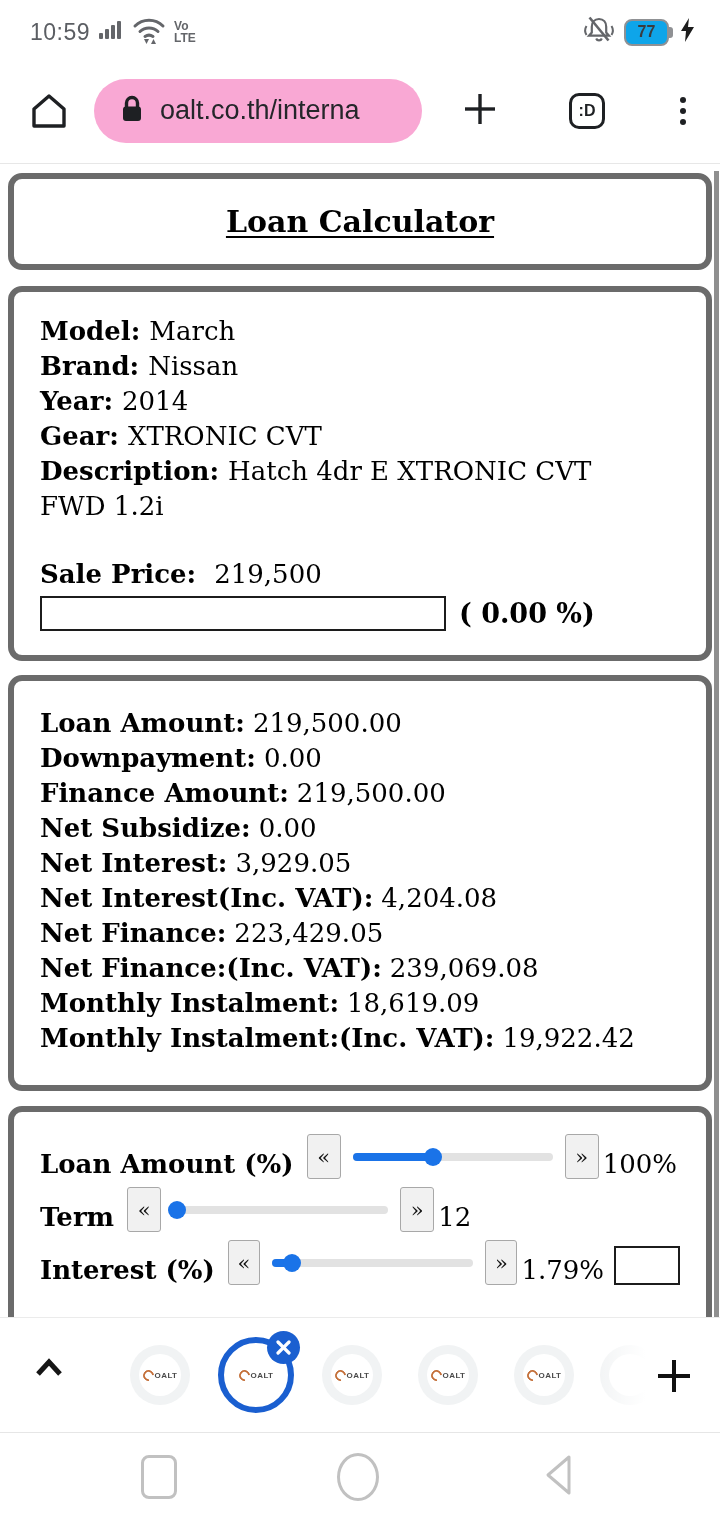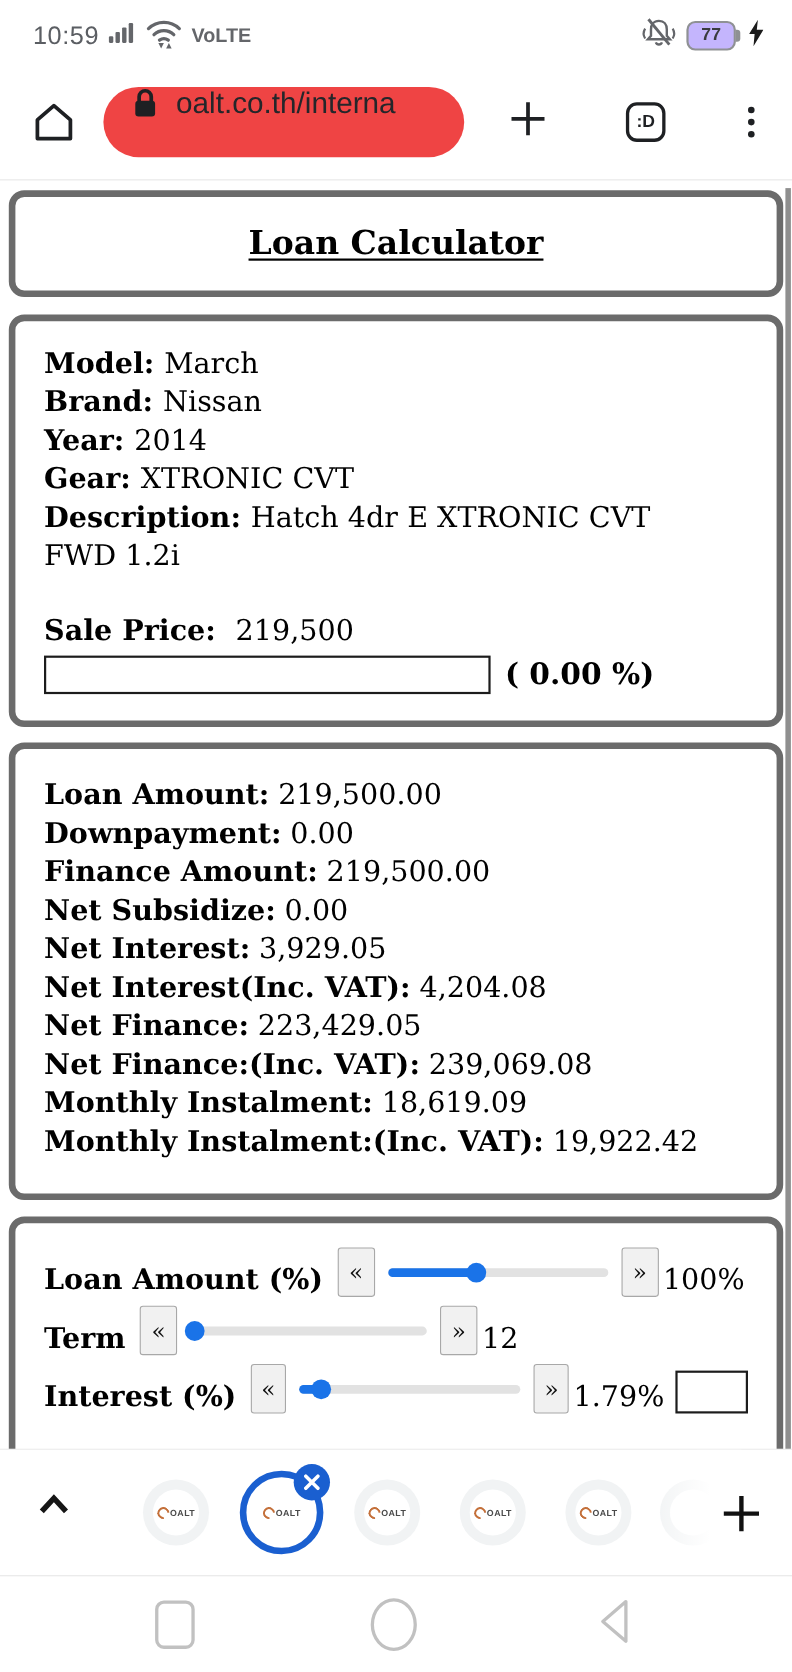--- a/index.html
+++ b/index.html
@@ -5,34 +5,34 @@
   * { box-sizing: border-box; margin: 0; padding: 0; }
   html,body { width:720px; height:1520px; }
   body { position:relative; overflow:hidden; background:#fff;
          font-family:"Liberation Sans", sans-serif; }
 
   
   .status-bar { position:absolute; top:0; left:0; right:0; height:58px;
     display:flex; justify-content:space-between; align-items:center; padding:6px 26px 0 30px; }
   .sb-left, .sb-right { display:flex; align-items:center; gap:8px; }
   .sb-time { font-size:23px; color:#5b5e63; letter-spacing:.5px; }
-  .volte { display:flex; flex-direction:row; line-height:12px; color:#64666a;
-           font-size:18px; font-weight:bold; }
+  .volte { display:flex; flex-direction:column; line-height:12px; color:#64666a;
+           font-size:12px; font-weight:bold; }
   .battery { display:flex; align-items:center; }
   .battery-body { width:45px; height:27px; border:2.5px solid #8f9194; border-radius:8px;
-    background:#c4b5fd; display:flex; align-items:center; justify-content:center;
+    background:#0ea5e9; display:flex; align-items:center; justify-content:center;
     font-size:16px; font-weight:bold; color:#3a3c3f; }
   .battery-nub { width:4px; height:11px; background:#8f9194; border-radius:0 3px 3px 0; }
 
   
   .toolbar { position:absolute; top:58px; left:0; right:0; height:106px;
     display:flex; align-items:center; padding:0 30px 0 26px; border-bottom:1px solid #e7e7e7; }
   .home-btn { width:46px; height:46px; display:flex; align-items:center; justify-content:center; }
-  .url-pill { margin-left:22px; width:328px; height:64px; border-radius:32px; background:#ef4444;
-    display:flex; align-items:flex-start; padding-left:26px; overflow:hidden; }
+  .url-pill { margin-left:22px; width:328px; height:64px; border-radius:32px; background:#f9a8d4;
+    display:flex; align-items:center; padding-left:26px; overflow:hidden; }
   .url-text { margin-left:16px; font-size:27px; color:#24262a; white-space:nowrap; }
   .tb-right { flex:1; display:flex; align-items:center; justify-content:space-between; margin-left:40px; }
   .tab-switcher { width:36px; height:36px; border:3.5px solid #1e2023; border-radius:10px;
     display:flex; align-items:center; justify-content:center;
     font-size:16px; font-weight:bold; color:#1e2023; }
   .menu-dots { display:flex; flex-direction:column; gap:5px; padding:4px; }
   .menu-dots span { width:6px; height:6px; border-radius:50%; background:#1e2023; }
 
   
   .content { position:absolute; top:165px; left:0; right:0; height:1153px; overflow:hidden;

